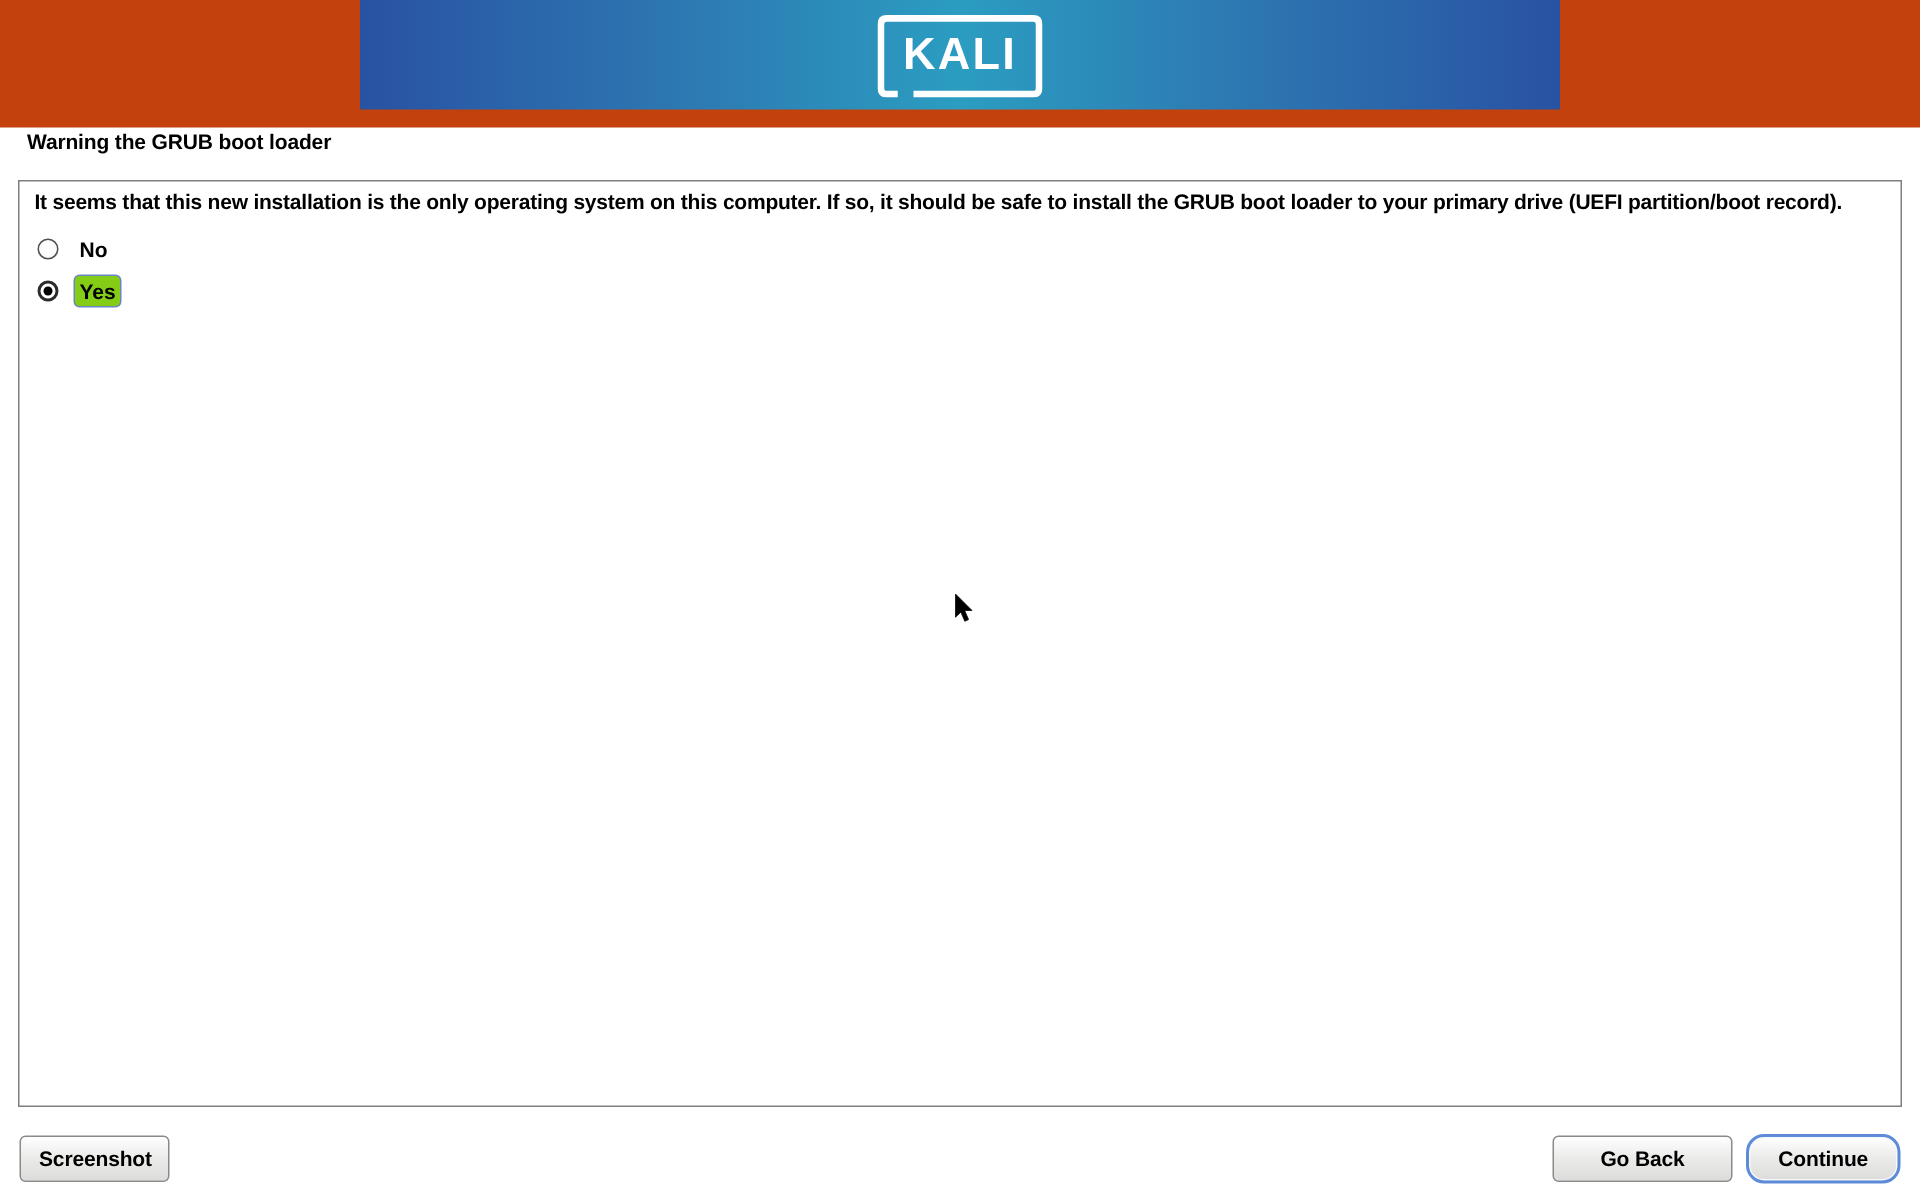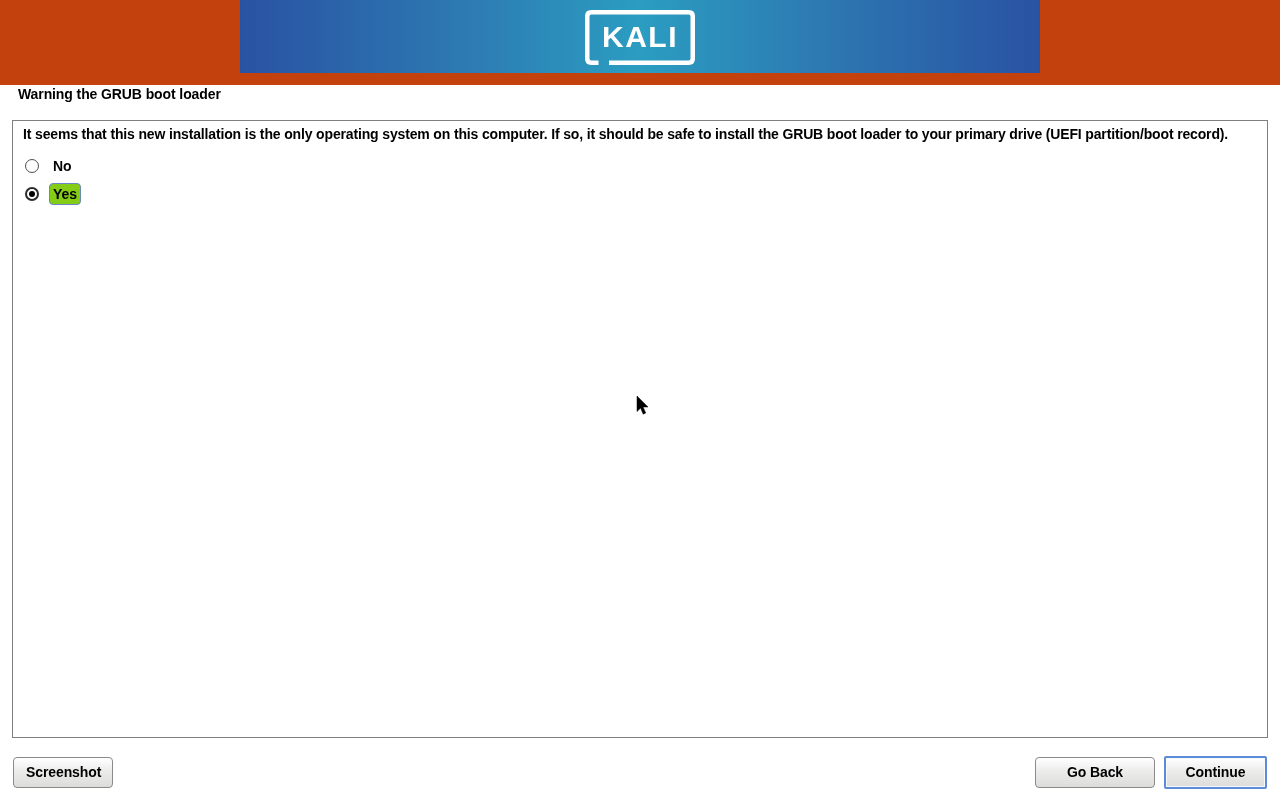--- a/index.html
+++ b/index.html
@@ -117,21 +117,21 @@
     font-family: "Liberation Sans", sans-serif;
     font-size: 14px; font-weight: bold; color: #000;
     letter-spacing: -0.1px;
     cursor: default;
   }
   .btn.screenshot { width: 100px; }
   .btn.go-back { width: 120px; margin-left: auto; }
   .btn.continue {
     width: 103px; height: 33px;
     margin-left: 9px;
-    border: 2px solid #5e8bd8; border-radius: 2px;
+    border: 2px solid #5e8bd8; border-radius: 12px;
     box-shadow: inset 0 0 0 1px #f5f8fd;
   }
 
   
   .cursor {
     position: absolute; left: 636px; top: 396px;
     width: 13px; height: 20px;
     pointer-events: none;
   }
 </style>

